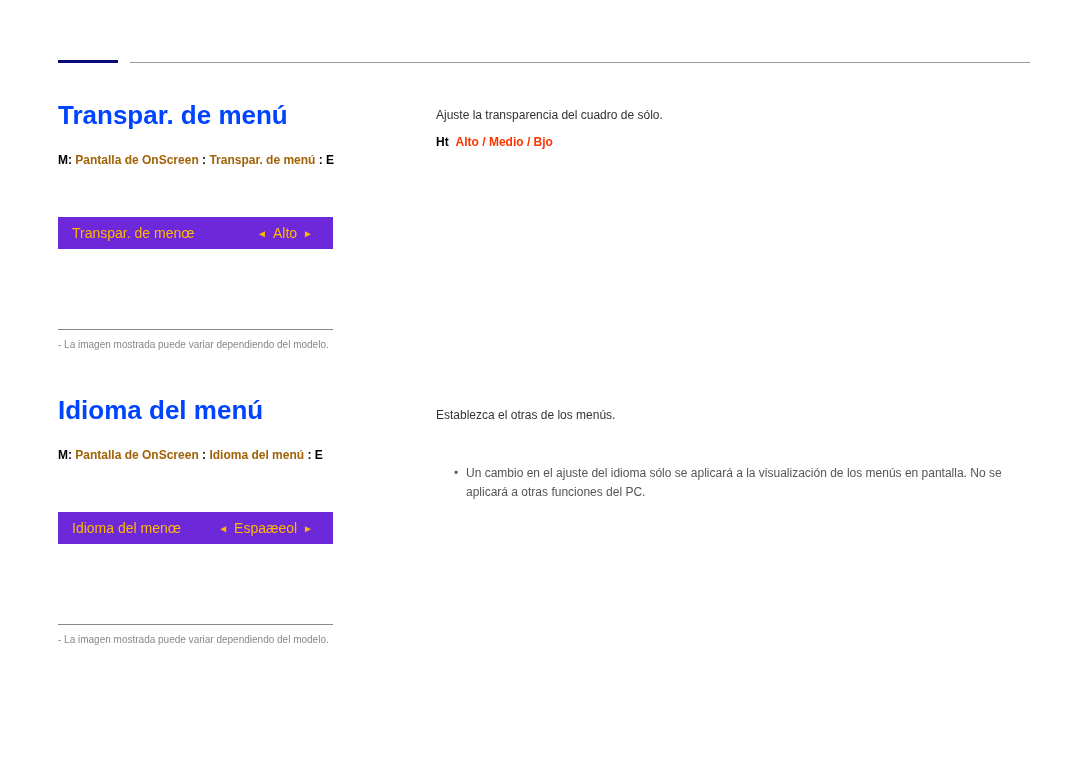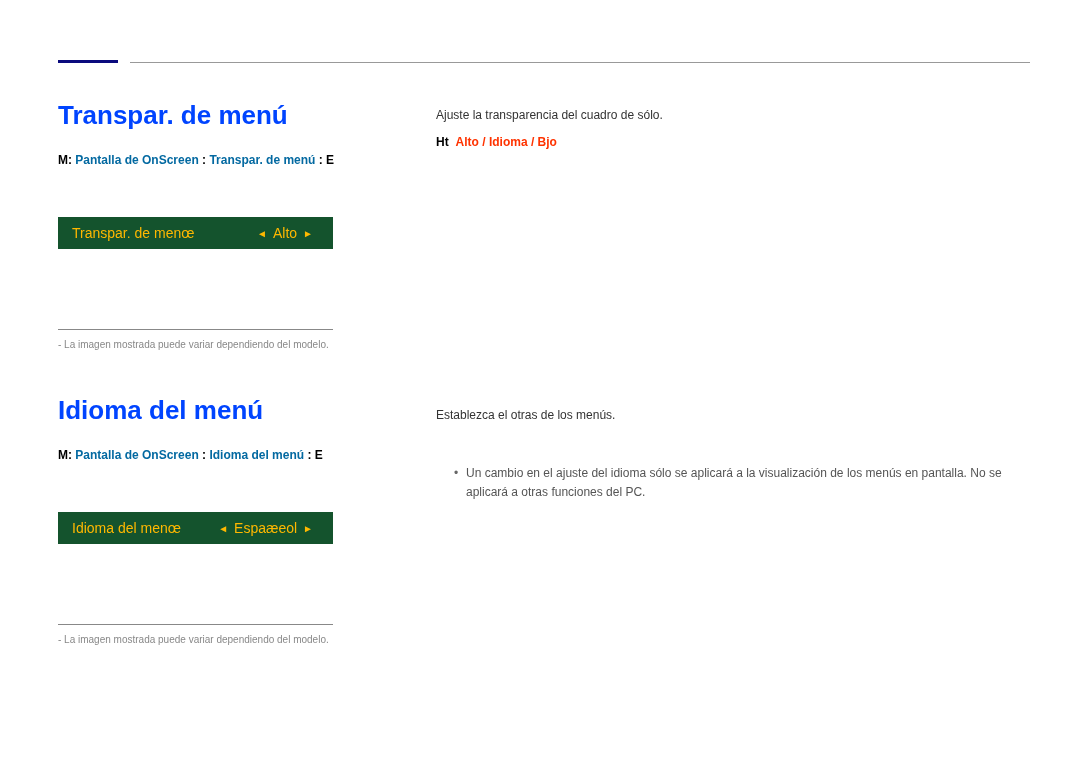--- a/index.html
+++ b/index.html
@@ -63,24 +63,24 @@
     }
     .breadcrumb {
       font-size: 12px;
       font-weight: bold;
       margin-bottom: 50px;
     }
     .breadcrumb .black {
       color: #000;
     }
     .breadcrumb .red {
-      color: #0369a1;
+      color: #a16207;
     }
     .setting-row {
-      background: #14532d;
+      background: #6d28d9;
       padding: 8px 14px;
       display: flex;
       justify-content: space-between;
       align-items: center;
       width: 275px;
     }
     .setting-label {
       color: #ffb800;
       font-size: 14px;
     }
@@ -164,21 +164,21 @@
     </span>
   </div>
   <div class="divider"></div>
   <div class="note">- La imagen mostrada puede variar dependiendo del modelo.</div>
 </div>
 
 <div class="right-col1">
   <div class="desc-text">Ajuste la transparencia del cuadro de sólo.</div>
   <div class="options-line">
     <span class="black">Ht</span>
-    <span class="red">Alto / Idioma / Bjo</span>
+    <span class="red">Alto / Medio / Bjo</span>
   </div>
 </div>
 
 <div class="section2">
   <div class="heading">Idioma del menú</div>
   <div class="breadcrumb">
     <span class="black">M: </span><span class="red">Pantalla de OnScreen</span><span class="black"> : </span><span class="red">Idioma del menú</span><span class="black"> : E</span>
   </div>
   <div class="setting-row">
     <span class="setting-label">Idioma del menœ</span>

